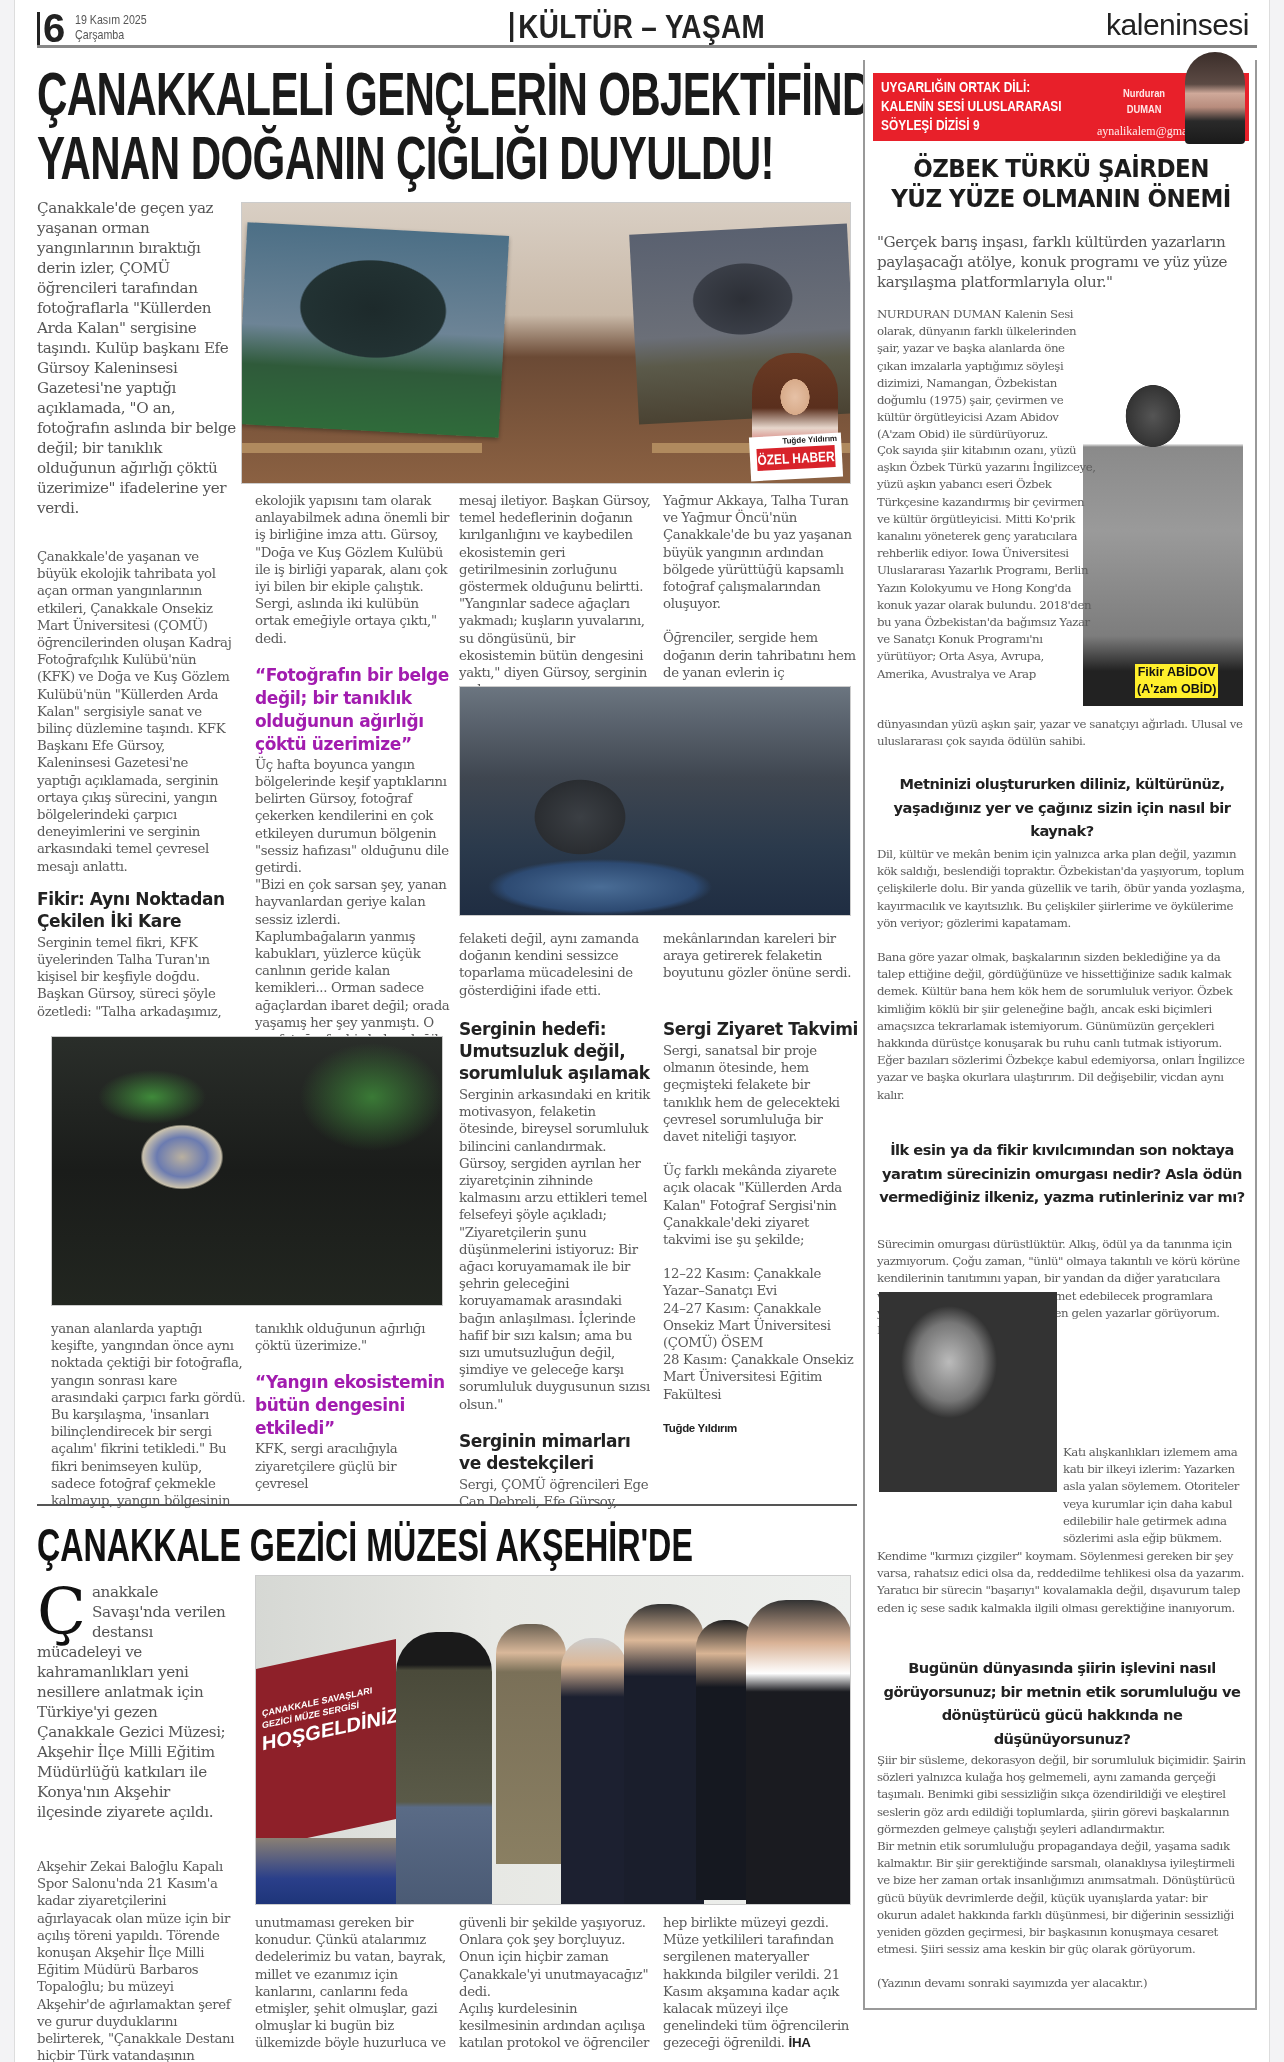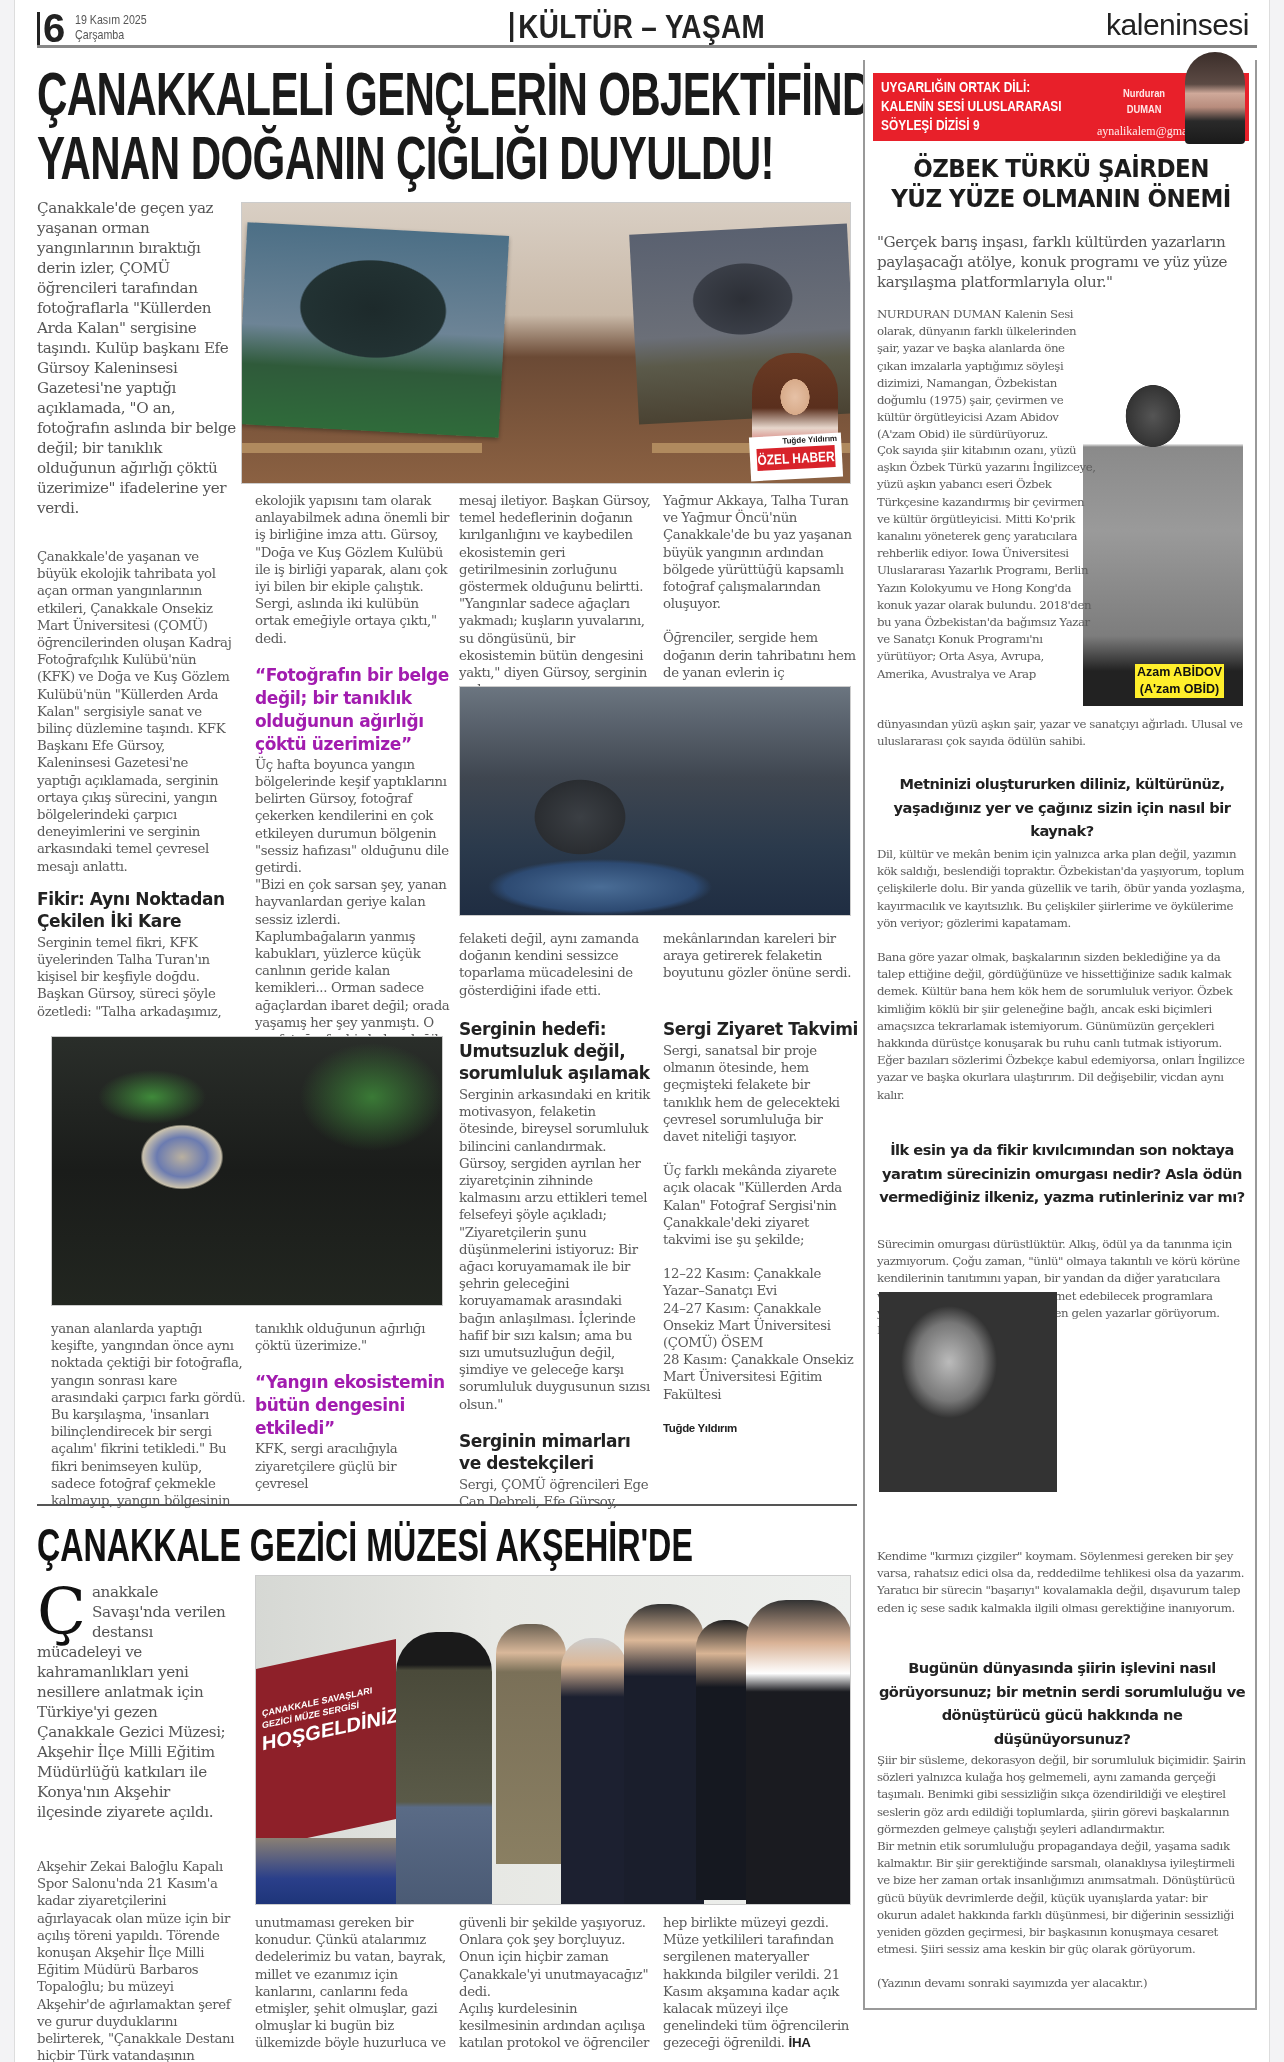--- a/index.html
+++ b/index.html
@@ -189,40 +189,41 @@
   <div class="abs promo-photo"></div>
 
   <div class="abs r-title">
     <div>ÖZBEK TÜRKÜ ŞAİRDEN</div>
     <div>YÜZ YÜZE OLMANIN ÖNEMİ</div>
   </div>
   <div class="abs r-lede">"Gerçek barış inşası, farklı kültürden yazarların paylaşacağı atölye, konuk programı ve yüz yüze karşılaşma platformlarıyla olur."</div>
 
   <div class="abs azam-photo"></div>
   <div class="abs azam-cap">
-    <div>Azam ABİDOV</div>
+    <div>Fikir ABİDOV</div>
     <div>(A'zam OBİD)</div>
   </div>
 
   <div class="abs r-txt" style="left:862px;top:306px;width:208px">NURDURAN DUMAN Kalenin Sesi olarak, dünyanın farklı ülkelerinden şair, yazar ve başka alanlarda öne çıkan imzalarla yaptığımız söyleşi dizimizi, Namangan, Özbekistan doğumlu (1975) şair, çevirmen ve kültür örgütleyicisi Azam Abidov (A'zam Obid) ile sürdürüyoruz.</div>
   <div class="abs r-txt" style="left:862px;top:442px;width:220px">Çok sayıda şiir kitabının ozanı, yüzü aşkın Özbek Türkü yazarını İngilizceye, yüzü aşkın yabancı eseri Özbek Türkçesine kazandırmış bir çevirmen ve kültür örgütleyicisi. Mitti Ko'prik kanalını yöneterek genç yaratıcılara rehberlik ediyor. Iowa Üniversitesi Uluslararası Yazarlık Programı, Berlin Yazın Kolokyumu ve Hong Kong'da konuk yazar olarak bulundu. 2018'den bu yana Özbekistan'da bağımsız Yazar ve Sanatçı Konuk Programı'nı yürütüyor; Orta Asya, Avrupa, Amerika, Avustralya ve Arap</div>
   <div class="abs r-q" style="left:862px;top:772px;width:370px">Metninizi oluştururken diliniz, kültürünüz, yaşadığınız yer ve çağınız sizin için nasıl bir kaynak?</div>
 
   <div class="abs r-txt" style="left:862px;top:716px;width:370px">dünyasından yüzü aşkın şair, yazar ve sanatçıyı ağırladı. Ulusal ve uluslararası çok sayıda ödülün sahibi.</div>
   <div class="abs r-txt" style="left:862px;top:846px;width:370px">
     <p style="margin-bottom:17px">Dil, kültür ve mekân benim için yalnızca arka plan değil, yazımın kök saldığı, beslendiği topraktır. Özbekistan'da yaşıyorum, toplum çelişkilerle dolu. Bir yanda güzellik ve tarih, öbür yanda yozlaşma, kayırmacılık ve kayıtsızlık. Bu çelişkiler şiirlerime ve öykülerime yön veriyor; gözlerimi kapatamam.</p>
     <p>Bana göre yazar olmak, başkalarının sizden beklediğine ya da talep ettiğine değil, gördüğünüze ve hissettiğinize sadık kalmak demek. Kültür bana hem kök hem de sorumluluk veriyor. Özbek kimliğim köklü bir şiir geleneğine bağlı, ancak eski biçimleri amaçsızca tekrarlamak istemiyorum. Günümüzün gerçekleri hakkında dürüstçe konuşarak bu ruhu canlı tutmak istiyorum. Eğer bazıları sözlerimi Özbekçe kabul edemiyorsa, onları İngilizce yazar ve başka okurlara ulaştırırım. Dil değişebilir, vicdan aynı kalır.</p>
   </div>
 
   <div class="abs r-q" style="left:862px;top:1138px;width:370px">İlk esin ya da fikir kıvılcımından son noktaya yaratım sürecinizin omurgası nedir? Asla ödün vermediğiniz ilkeniz, yazma rutinleriniz var mı?</div>
   <div class="abs r-txt" style="left:862px;top:1236px;width:370px">
     <span>Sürecimin omurgası dürüstlüktür. Alkış, ödül ya da tanınma için yazmıyorum. Çoğu zaman, "ünlü" olmaya takıntılı ve körü körüne kendilerinin tanıtımını yapan, bir yandan da diğer yaratıcılara veya bir bütün olarak yazına hizmet edebilecek programlara yönelik gerçek desteği görmezden gelen yazarlar görüyorum. Bunu kabul edemem.</span>
   </div>
   <div class="abs man-photo"></div>
+  <div class="abs r-txt" style="left:1048px;top:1444px;width:184px">Katı alışkanlıkları izlemem ama katı bir ilkeyi izlerim: Yazarken asla yalan söylemem. Otoriteler veya kurumlar için daha kabul edilebilir hale getirmek adına sözlerimi asla eğip bükmem.</div>
   <div class="abs r-txt" style="left:862px;top:1548px;width:370px">Kendime "kırmızı çizgiler" koymam. Söylenmesi gereken bir şey varsa, rahatsız edici olsa da, reddedilme tehlikesi olsa da yazarım. Yaratıcı bir sürecin "başarıyı" kovalamakla değil, dışavurum talep eden iç sese sadık kalmakla ilgili olması gerektiğine inanıyorum.</div>
 
-  <div class="abs r-q" style="left:862px;top:1656px;width:370px">Bugünün dünyasında şiirin işlevini nasıl görüyorsunuz; bir metnin serdi sorumluluğu ve dönüştürücü gücü hakkında ne düşünüyorsunuz?</div>
+  <div class="abs r-q" style="left:862px;top:1656px;width:370px">Bugünün dünyasında şiirin işlevini nasıl görüyorsunuz; bir metnin etik sorumluluğu ve dönüştürücü gücü hakkında ne düşünüyorsunuz?</div>
   <div class="abs r-txt" style="left:862px;top:1752px;width:370px">
     <p>Şiir bir süsleme, dekorasyon değil, bir sorumluluk biçimidir. Şairin sözleri yalnızca kulağa hoş gelmemeli, aynı zamanda gerçeği taşımalı. Benimki gibi sessizliğin sıkça özendirildiği ve eleştirel seslerin göz ardı edildiği toplumlarda, şiirin görevi başkalarının görmezden gelmeye çalıştığı şeyleri adlandırmaktır.</p>
     <p style="margin-bottom:17px">Bir metnin etik sorumluluğu propagandaya değil, yaşama sadık kalmaktır. Bir şiir gerektiğinde sarsmalı, olanaklıysa iyileştirmeli ve bize her zaman ortak insanlığımızı anımsatmalı. Dönüştürücü gücü büyük devrimlerde değil, küçük uyanışlarda yatar: bir okurun adalet hakkında farklı düşünmesi, bir diğerinin sessizliği yeniden gözden geçirmesi, bir başkasının konuşmaya cesaret etmesi. Şiiri sessiz ama keskin bir güç olarak görüyorum.</p>
     <p>(Yazının devamı sonraki sayımızda yer alacaktır.)</p>
   </div>
 </div>
 
 </body></html>

